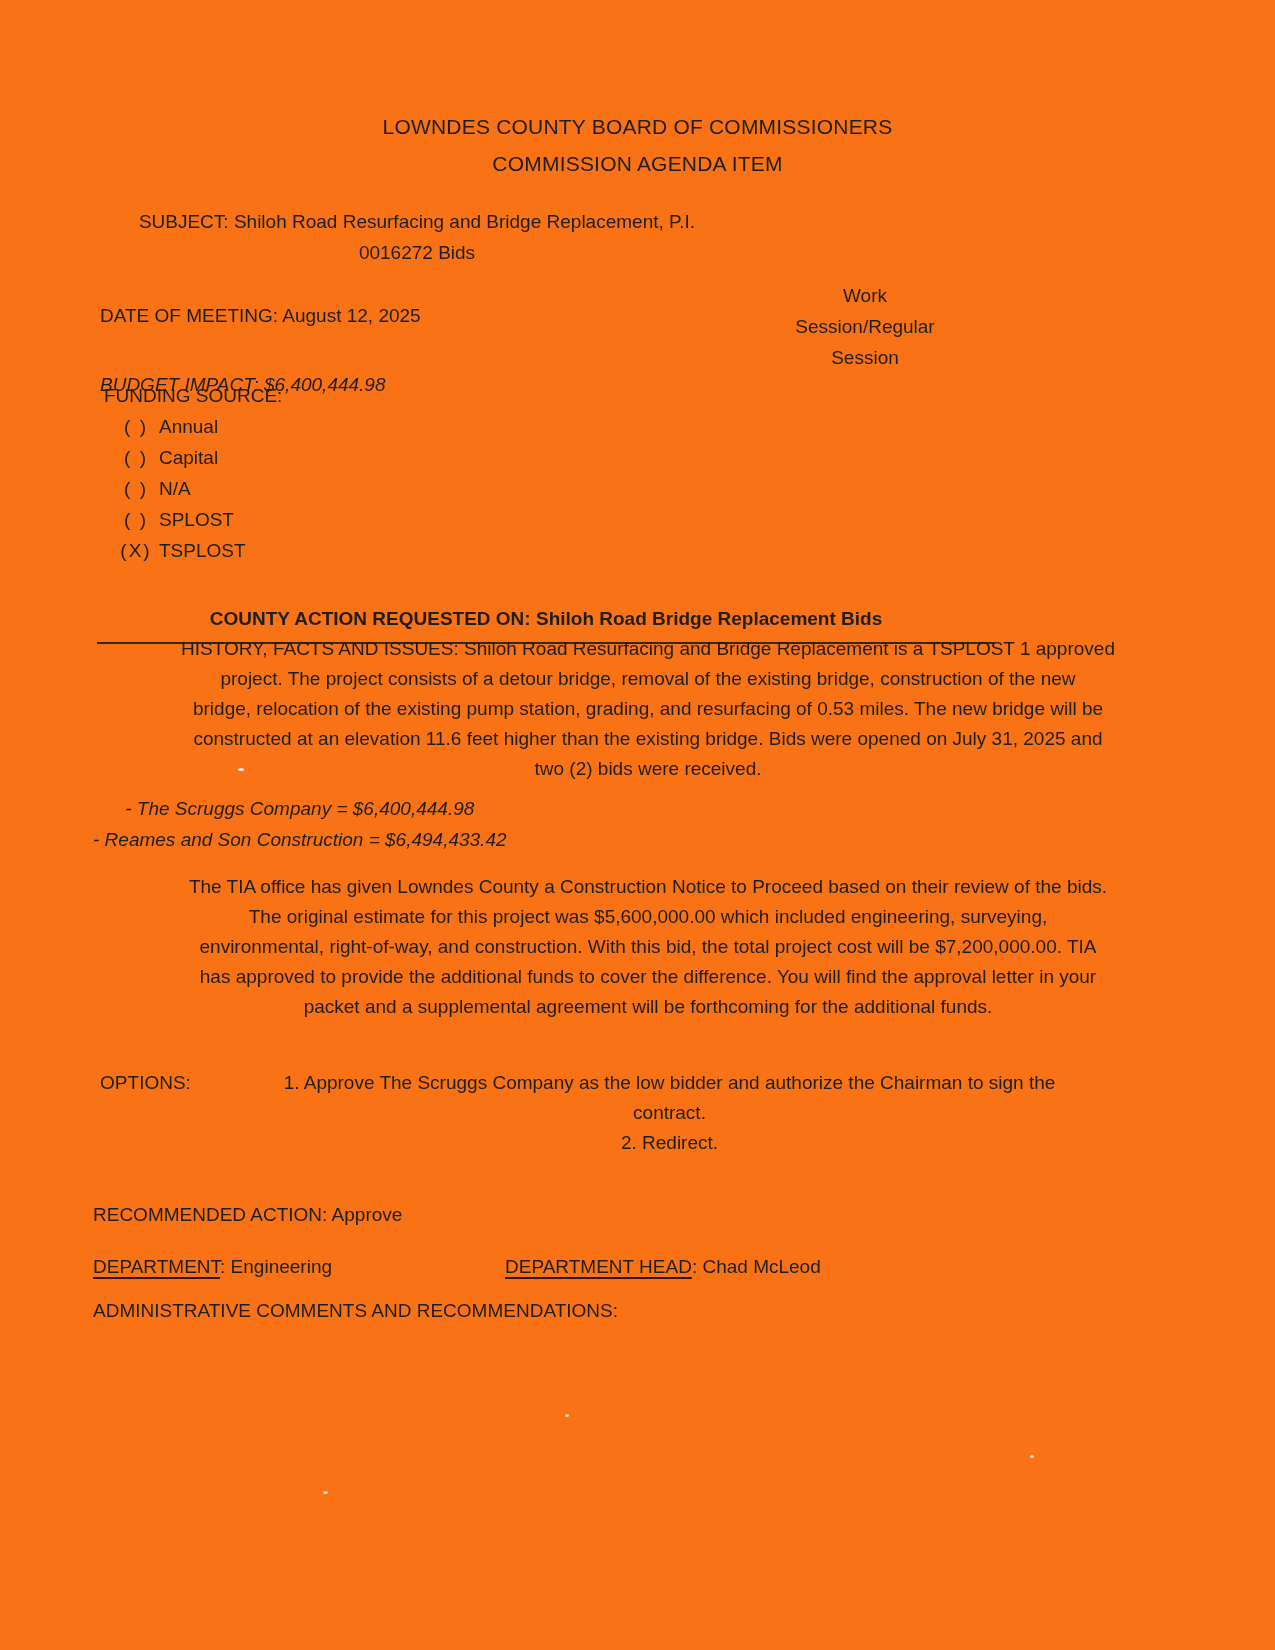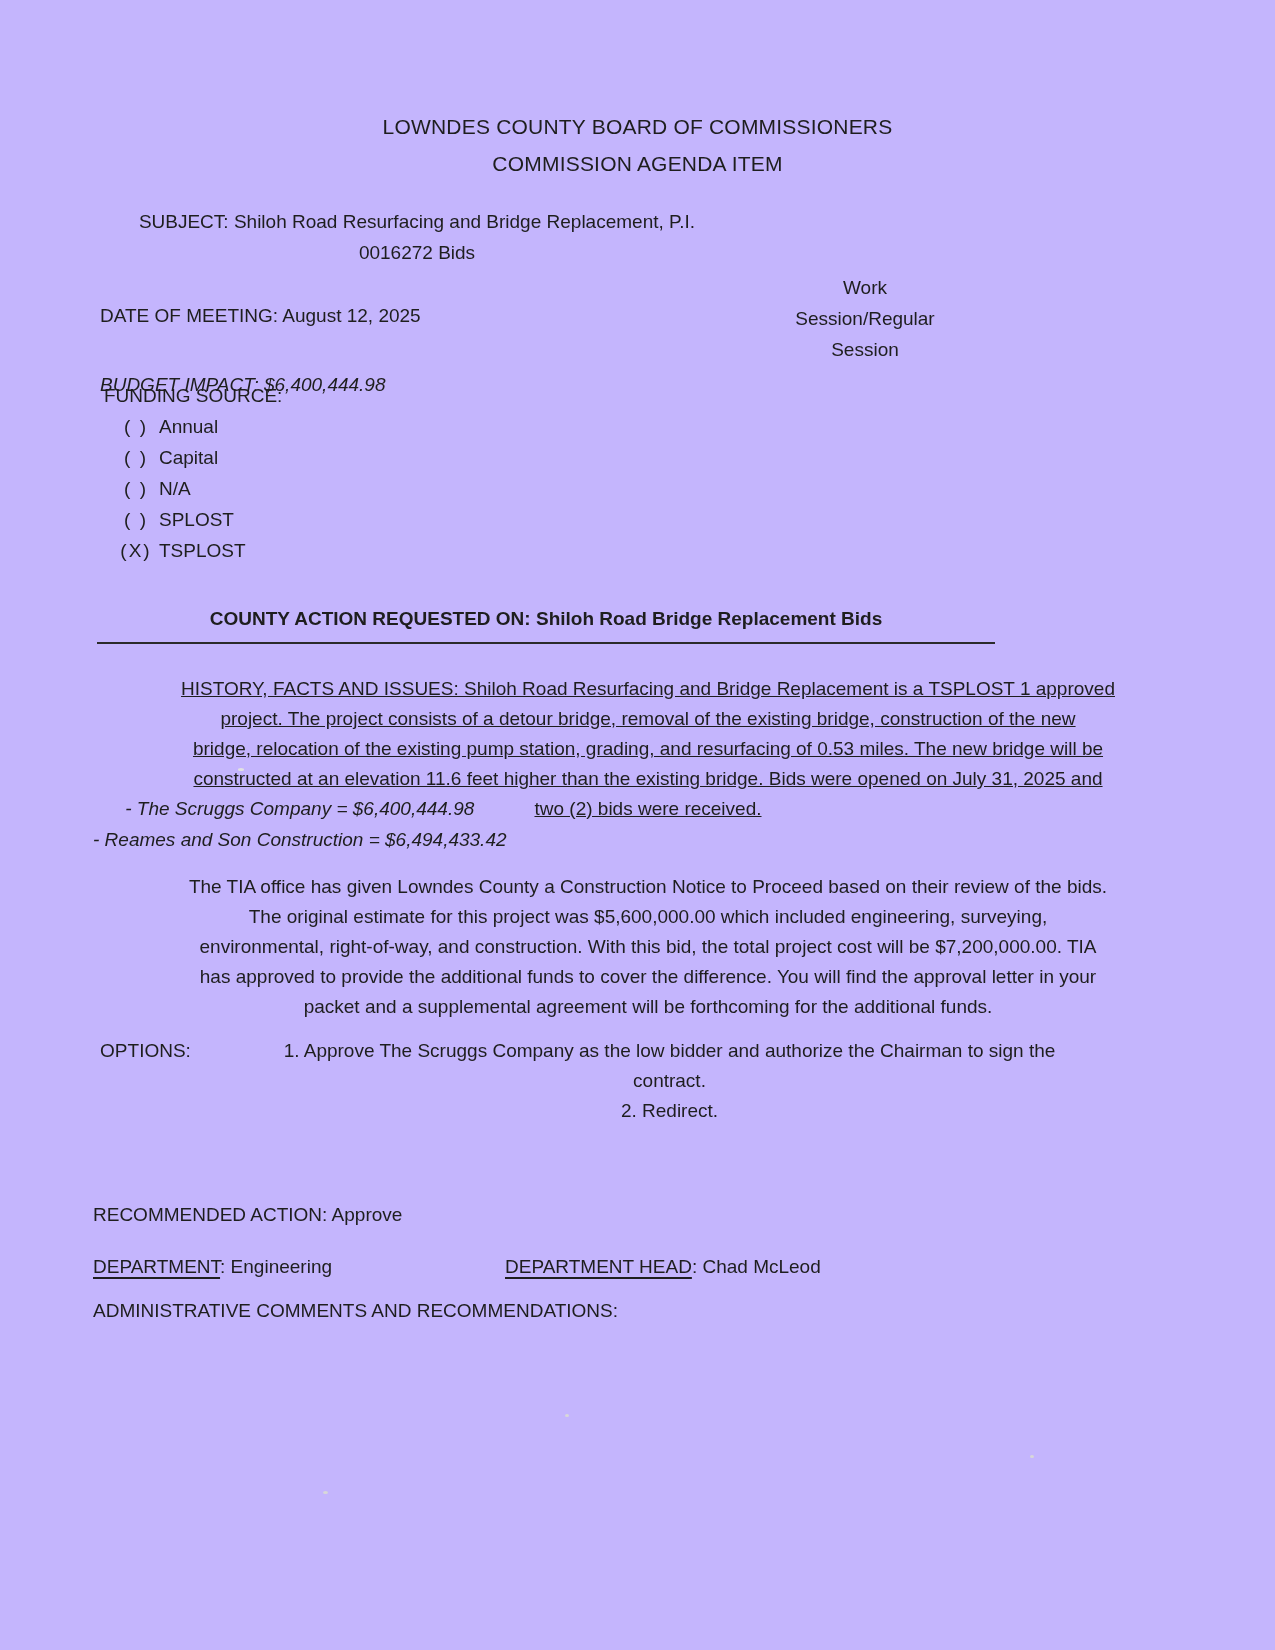--- a/index.html
+++ b/index.html
@@ -4,21 +4,21 @@
 <style>
   html, body {
     margin: 0;
     padding: 0;
     background: #ffffff;
   }
   .page {
     position: relative;
     width: 1275px;
     height: 1650px;
-    background: #c4b5fd;
+    background: #f97316;
     font-family: "Liberation Sans", sans-serif;
     font-size: 19px;
     line-height: 30px;
     color: #1e1e1e;
     overflow: hidden;
   }
   .abs { position: absolute; text-align: center; }
   .pre { white-space: pre-line; }
 
   .title-block {
@@ -32,21 +32,21 @@
   }
 
   .subject {
     top: 206px;
     left: 97px;
     width: 640px;
     line-height: 31px;
   }
 
   .meeting-type {
-    top: 272px;
+    top: 280px;
     left: 780px;
     width: 170px;
     line-height: 31px;
   }
 
   .date-line   { top: 301px; left: 100px; }
   .budget-line { top: 370px; left: 100px; font-style: italic; }
   .funding-label { top: 381px; left: 104px; }
 
   .checklist { top: 411px; left: 113px; }
@@ -61,28 +61,28 @@
     border-bottom: 2px solid #2b2b2b;
     font-weight: bold;
   }
 
   .history {
     top: 629px;
     left: 93px;
     width: 1110px;
   }
   
-  .history { top: 648px; padding-top: 26px; text-decoration: underline; }
+  .history { top: 608px; padding-top: 26px; }
 
   .bids { top: 793px; left: 93px; line-height: 31px; font-style: italic; }
 
   .tia { top: 872px; left: 93px; width: 1110px; }
 
   .options {
-    top: 1036px;
+    top: 1068px;
     left: 97px;
     display: flex;
     width: 1010px;
   }
   .options-label { width: 97px; flex: 0 0 97px; }
   .options-body  { width: 900px; margin-left: 38px; }
 
   .recommended { top: 1200px; left: 93px; }
 
   .dept-line  { top: 1252px; left: 93px; }

